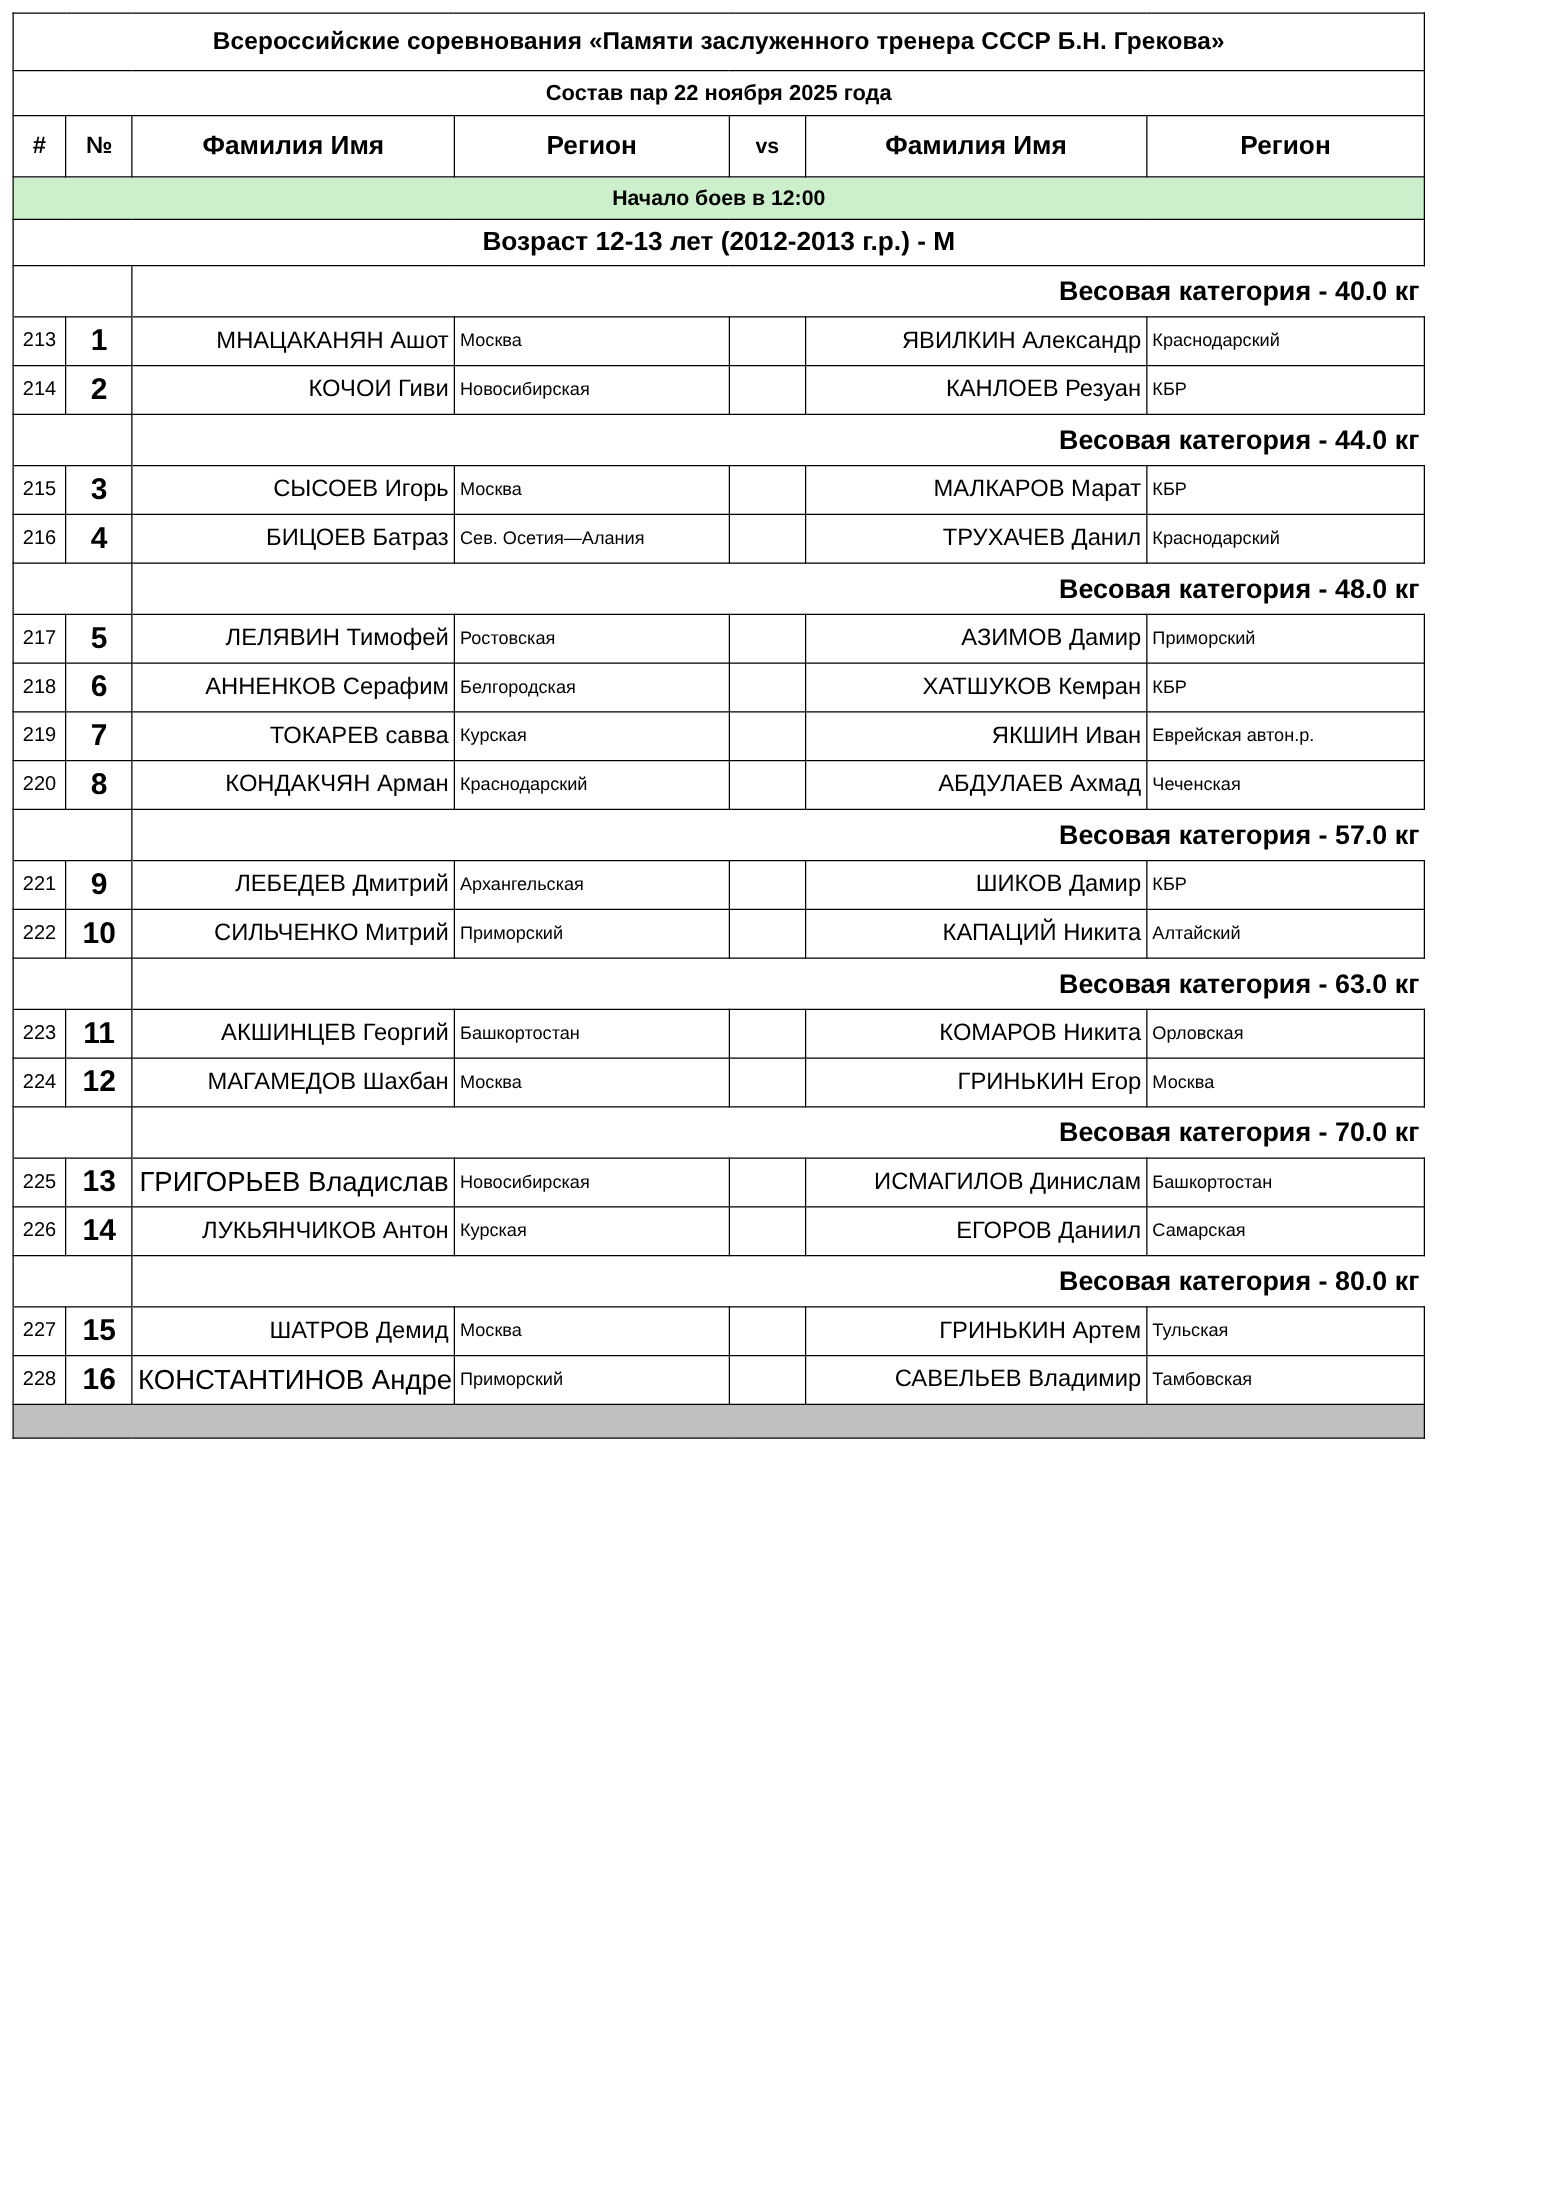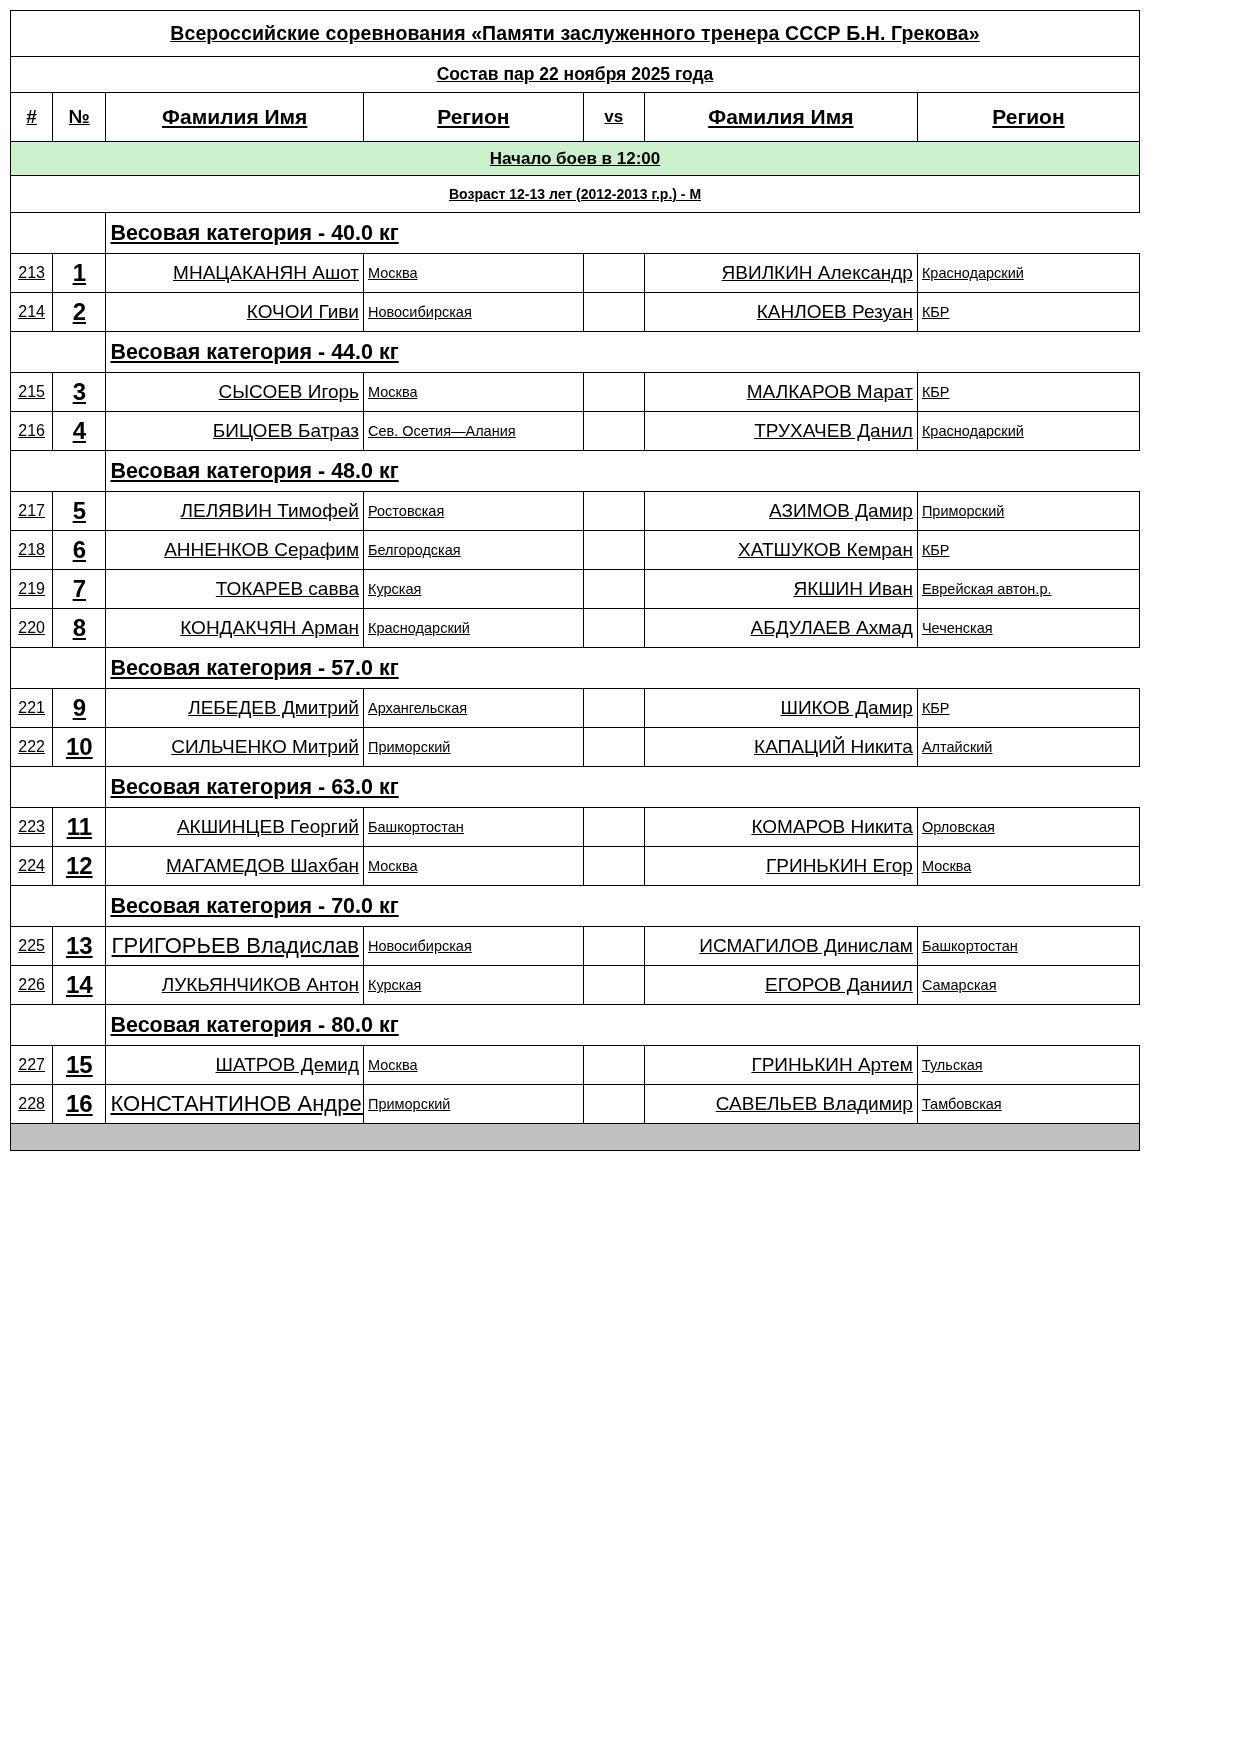--- a/index.html
+++ b/index.html
@@ -14,21 +14,20 @@
     color: #000000;
     -webkit-font-smoothing: antialiased;
   }
 
   .page {
     position: relative;
     width: 1240px;
     height: 1755px;
     box-sizing: border-box;
     padding: 10px 0 0 10px;
-    text-decoration: underline;
   }
 
   table.sheet {
     border-collapse: collapse;
     table-layout: fixed;
     width: 1130px;
     margin: 0;
   }
 
   table.sheet td {
@@ -81,37 +80,37 @@
     font-weight: bold;
     font-size: 17px;
     margin-left: 44px;
   }
 
   
   tr.age-row td {
     height: 36px;
     text-align: center;
     font-weight: bold;
-    font-size: 14px;
+    font-size: 21px;
   }
 
   
   tr.cat-row td.cat-blank {
     border-top: none;
     border-bottom: none;
     border-left: 1px solid #000;
     border-right: 1px solid #000;
   }
   tr.cat-row td.cat-blank.first {
     border-left: 1px solid #000;
     border-right: none;
   }
   tr.cat-row td.cat-label {
     height: 40px;
-    text-align: left;
+    text-align: right;
     font-weight: bold;
     font-size: 21.5px;
     border-top: none;
     border-bottom: none;
     border-right: none;
     border-left: 1px solid #000;
     margin-top: 46px;
   }
 
   

